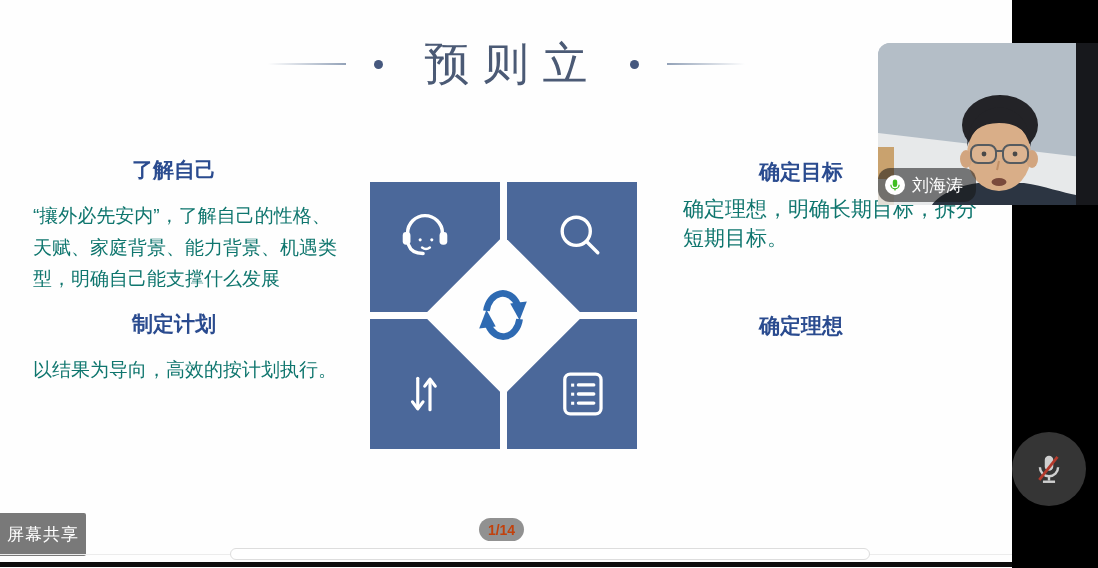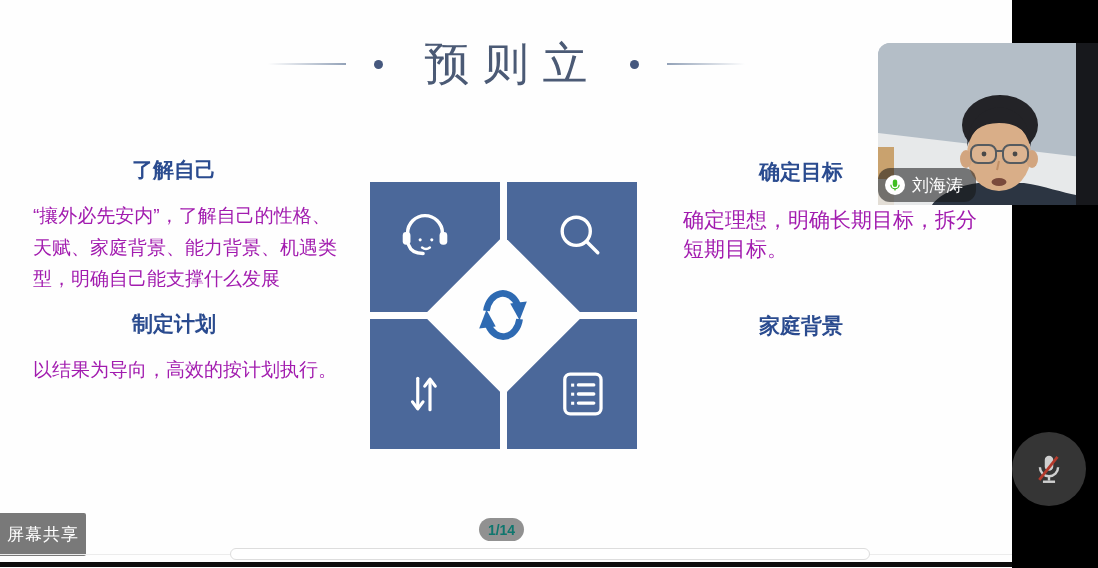--- a/index.html
+++ b/index.html
@@ -29,28 +29,28 @@
     font-family: "Liberation Serif", "DejaVu Serif", serif;
     font-size: 45px; color: #4b5a75; letter-spacing: 14px; padding-left: 14px;
     white-space: nowrap;
   }
 
   .block { position: absolute; }
   .block h3 {
     font-size: 21px; font-weight: bold; color: #2a4b8f; text-align: center;
   }
   .block .body {
-    color: #a21caf; white-space: pre-line; margin-top: 16px;
+    color: #0f766e; white-space: pre-line; margin-top: 16px;
   }
   .block.left-col { left: 33px; width: 336px; }
   .block.left-col h3 { width: 282px; }
   .block.left-col .body { font-size: 19px; line-height: 31.5px; }
   .block.right-col { left: 683px; width: 330px; }
   .block.right-col h3 { width: 236px; text-align: center; }
-  .block.right-col .body { font-size: 21px; line-height: 28.5px; margin-top: 20px; }
+  .block.right-col .body { font-size: 21px; line-height: 28.5px; margin-top: 9px; }
   #block-tl { top: 156px; }
   #block-bl { top: 310px; }
   #block-tr { top: 158px; }
   #block-br { top: 312px; }
 
   
   .diagram { left: 370px; top: 182px; width: 267px; height: 267px; }
   .quad {
     position: absolute; width: 130px; height: 130px; background: #4b689a;
     display: flex; align-items: center; justify-content: center;
@@ -85,21 +85,21 @@
 
   
   .share-badge {
     left: 0; top: 513px; width: 86px; height: 43px;
     background: rgba(92,92,92,0.82); color: #ffffff; font-size: 17px;
     display: flex; align-items: center; justify-content: center;
     border-radius: 0 2px 2px 0; letter-spacing: 1px;
   }
   .page-pill {
     left: 479px; top: 518px; min-width: 45px; height: 23px; padding: 0 8px;
-    background: rgba(130,130,130,0.88); color: #0f766e; font-size: 14px; font-weight: bold;
+    background: rgba(130,130,130,0.88); color: #c2410c; font-size: 14px; font-weight: bold;
     border-radius: 12px; display: flex; align-items: center; justify-content: center;
   }
   .track-line { left: 0; top: 554px; width: 1012px; height: 1px; background: #ececec; }
   .progress-pill {
     left: 230px; top: 548px; width: 640px; height: 12px;
     background: #ffffff; border: 1px solid #dddddd; border-radius: 7px;
   }
   .bottom-bar { left: 0; top: 562px; width: 1012px; height: 5px; background: #0d0d0d; }
 
   .mute-btn {
@@ -133,21 +133,21 @@
     <div class="body">以结果为导向，高效的按计划执行。</div>
   </div>
 
   <div id="block-tr" class="block right-col">
     <h3>确定目标</h3>
     <div class="body">确定理想，明确长期目标，拆分
 短期目标。</div>
   </div>
 
   <div id="block-br" class="block right-col">
-    <h3>家庭背景</h3>
+    <h3>确定理想</h3>
   </div>
 
   <div class="abs diagram">
     <div id="quad-tl" class="quad">
       <svg width="62" height="62" viewBox="0 0 64 64">
         <path d="M14 34 v-4 a18 18 0 0 1 36 0 v4"></path>
         <rect x="9" y="29" width="8" height="13" rx="3.5" fill="#ffffff" stroke="none"></rect>
         <rect x="47" y="29" width="8" height="13" rx="3.5" fill="#ffffff" stroke="none"></rect>
         <path d="M15 42 q3 9 15 9"></path>
         <circle cx="27" cy="37" r="1.6" fill="#ffffff" stroke="none"></circle>

